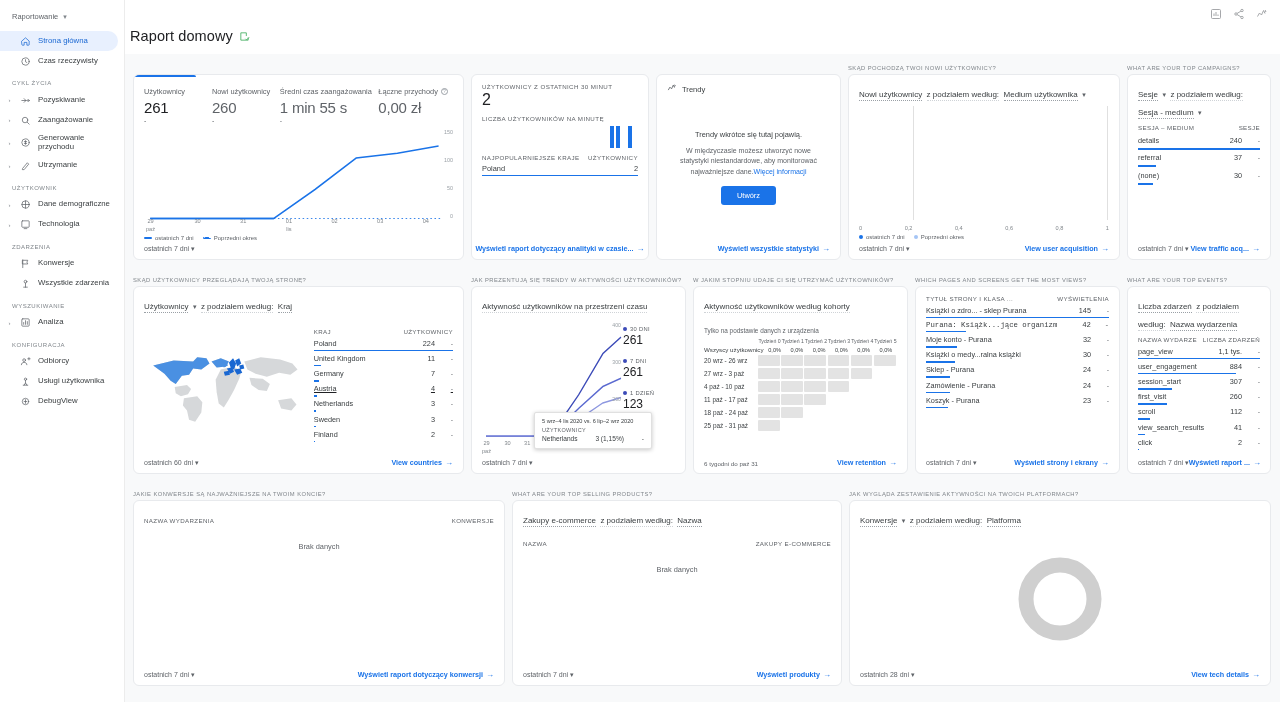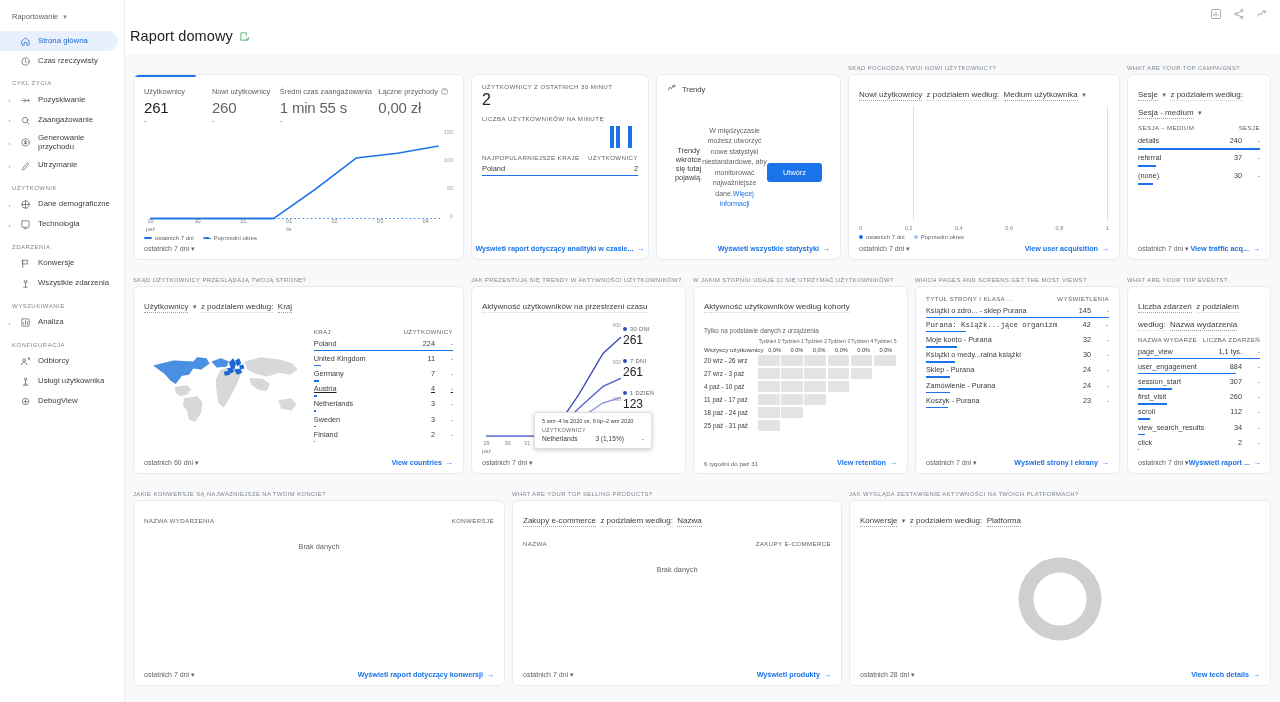--- a/index.html
+++ b/index.html
@@ -136,21 +136,21 @@
   .rt-big { font-size: 16px; color: #202124; margin: 1px 0 6px 0; }
   .rt-bars { display: flex; align-items: flex-end; gap: 2px; height: 24px; justify-content: flex-end; margin-top: 2px; }
   .rt-bars .bar { width: 4px; background: #1a73e8; }
   .rt-tblhead { display: flex; justify-content: space-between; font-size: 6.2px;
                 letter-spacing: .4px; color: #5f6368; text-transform: uppercase; margin-top: 6px; }
   .rt-row { display: flex; justify-content: space-between; font-size: 7.4px;
             color: #3c4043; padding: 3px 0 2px 0; border-bottom: 1.6px solid #1a73e8; }
 
   
   .ins-head { display: flex; align-items: center; gap: 5px; font-size: 7.6px; color: #3c4043; }
-  .ins-body { flex: 1; display: flex; flex-direction: row; align-items: center;
+  .ins-body { flex: 1; display: flex; flex-direction: column; align-items: center;
               justify-content: center; text-align: center; padding: 0 8px; }
   .ins-t1 { font-size: 7.4px; color: #3c4043; margin-bottom: 7px; }
   .ins-t2 { font-size: 7px; color: #5f6368; line-height: 1.5; }
   .ins-t2 a { color: #1a73e8; text-decoration: none; }
   .ins-btn { margin-top: 9px; background: #1a73e8; color: #fff; border: none;
              border-radius: 3px; font-size: 7.4px; padding: 5px 16px; cursor: pointer;
              font-family: "Liberation Sans", sans-serif; }
   .ins-foot { display: flex; justify-content: flex-end; margin-top: auto; padding-top: 4px; }
 
   
@@ -1071,21 +1071,21 @@
                   <div class="tline">
                     <span class="tname">scroll</span>
                     <span class="tval">112</span>
                     <span class="tdelta">-</span>
                   </div>
                   <span class="tbar" style="width:10%"></span>
                 </div>
                 <div class="trow" style="padding: 2.6px 0px 3.6px;">
                   <div class="tline">
                     <span class="tname">view_search_results</span>
-                    <span class="tval">34</span>
+                    <span class="tval">41</span>
                     <span class="tdelta">-</span>
                   </div>
                   <span class="tbar" style="width:6%"></span>
                 </div>
                 <div class="trow" style="padding: 2.6px 0px 3.6px;">
                   <div class="tline">
                     <span class="tname">click</span>
                     <span class="tval">2</span>
                     <span class="tdelta">-</span>
                   </div>

